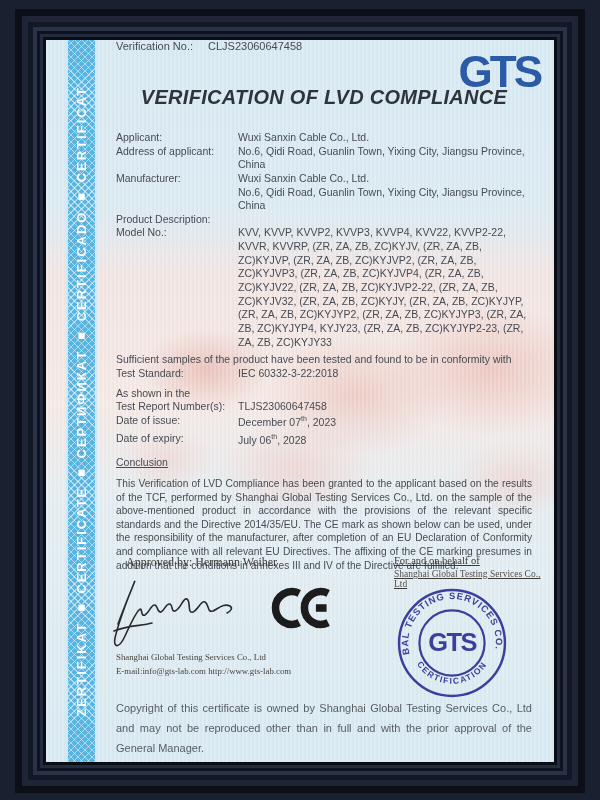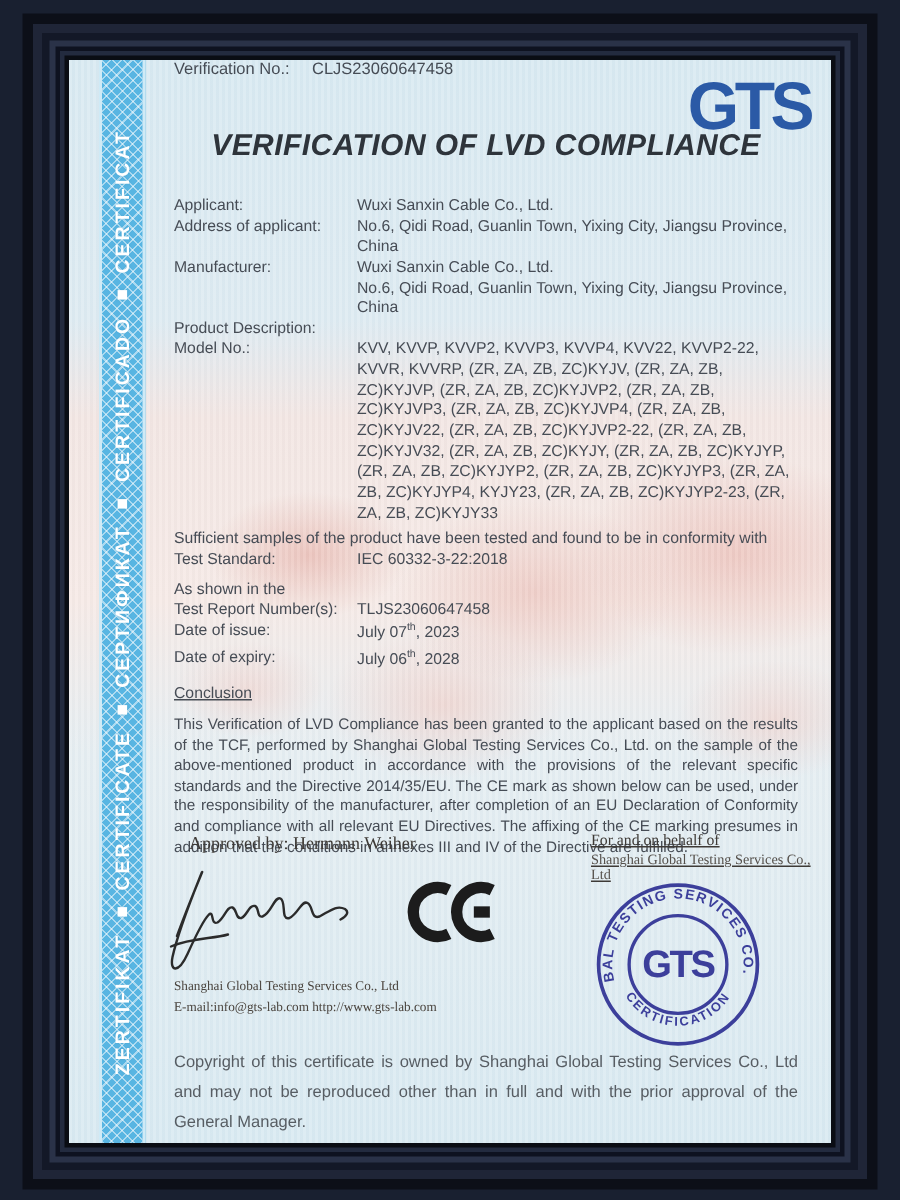--- a/index.html
+++ b/index.html
@@ -120,21 +120,21 @@
           <span class="flabel">Test Standard:</span>
           <span class="fvalue">IEC 60332-3-22:2018</span>
         </div>
         <div class="gap6">As shown in the</div>
         <div class="frow">
           <span class="flabel">Test Report Number(s):</span>
           <span class="fvalue">TLJS23060647458</span>
         </div>
         <div class="frow">
           <span class="flabel">Date of issue:</span>
-          <span class="fvalue"><span>July 07</span><span class="sup">th</span><span>, 2023</span></span>
+          <span class="fvalue"><span>December 07</span><span class="sup">th</span><span>, 2023</span></span>
         </div>
         <div class="frow gap3">
           <span class="flabel">Date of expiry:</span>
           <span class="fvalue"><span>July 06</span><span class="sup">th</span><span>, 2028</span></span>
         </div>
       </div>
 
       <div class="conclusion-head">Conclusion</div>
       <div class="conclusion-body">This Verification of LVD Compliance has been granted to the applicant based on the results of the TCF, performed by Shanghai Global Testing Services Co., Ltd. on the sample of the above-mentioned product in accordance with the provisions of the relevant specific standards and the Directive 2014/35/EU. The CE mark as shown below can be used, under the responsibility of the manufacturer, after completion of an EU Declaration of Conformity and compliance with all relevant EU Directives. The affixing of the CE marking presumes in addition that the conditions in annexes III and IV of the Directive are fulfilled.</div>
     </div>

